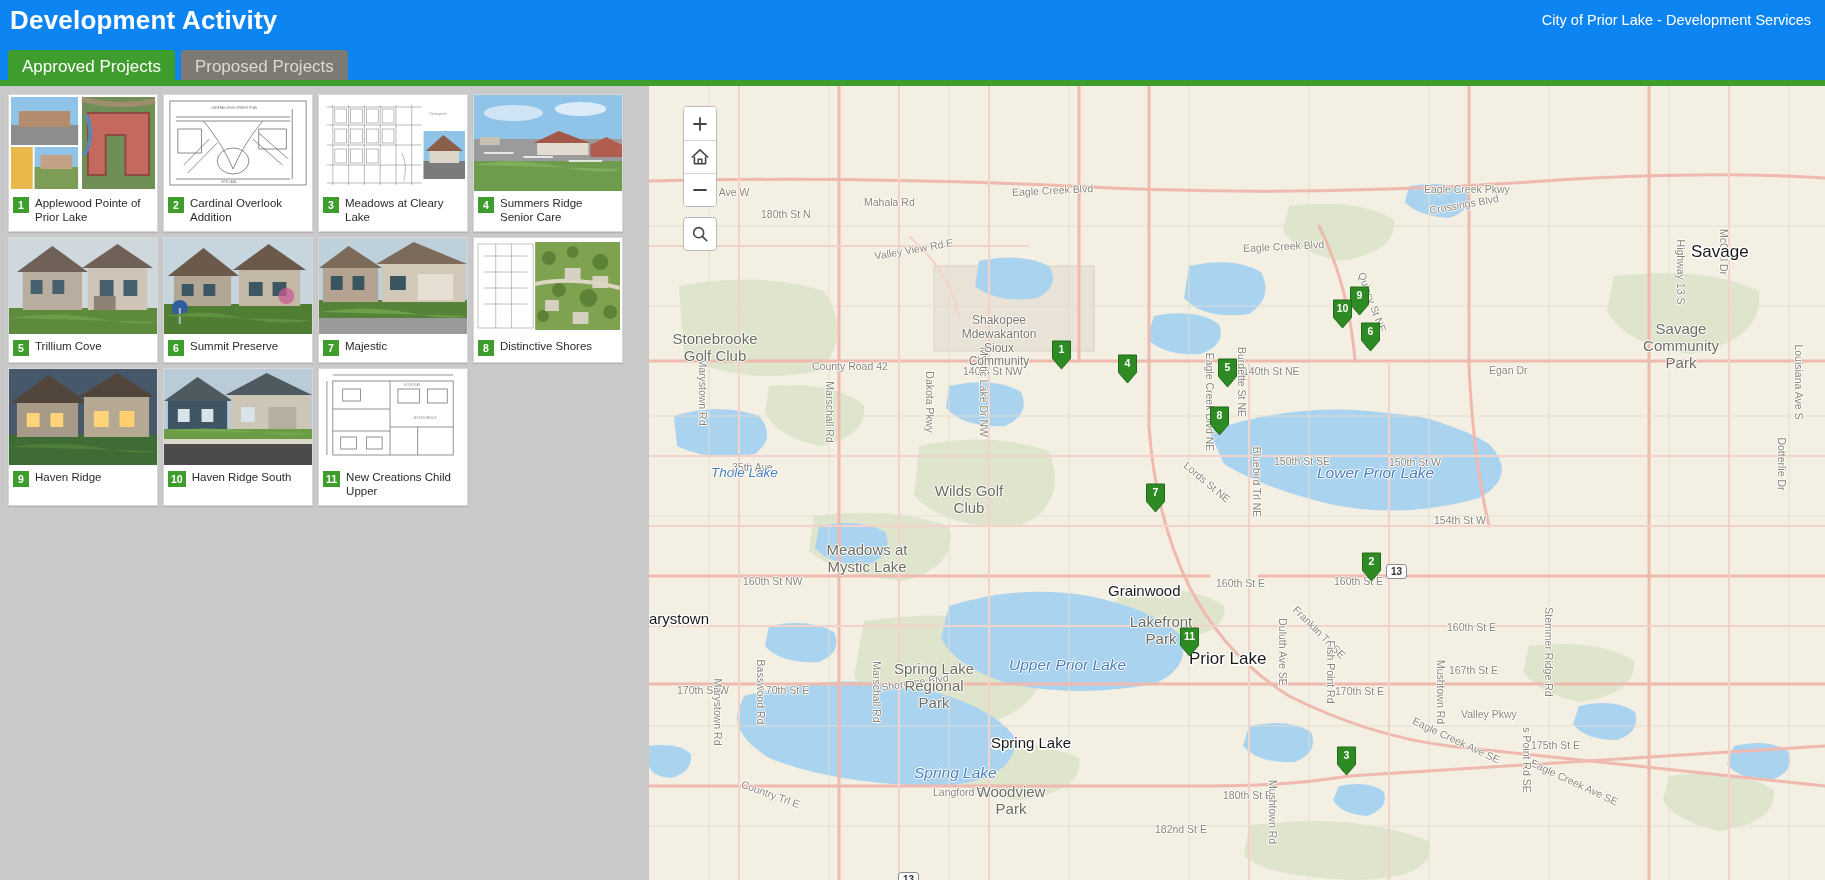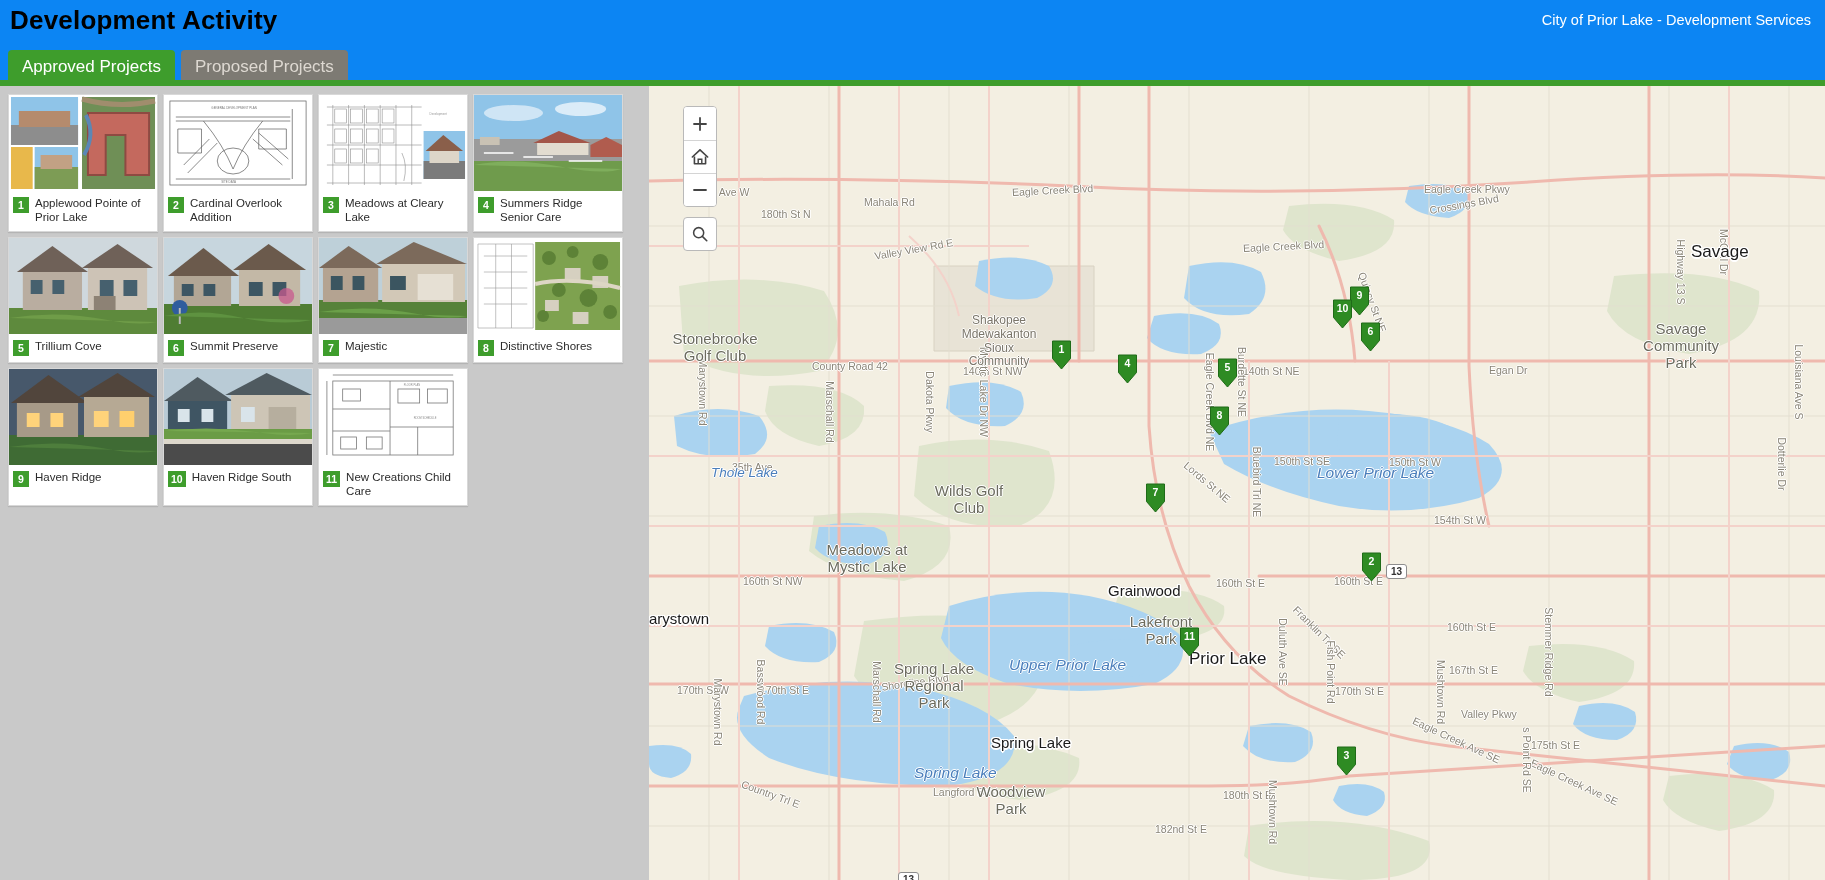--- a/index.html
+++ b/index.html
@@ -12,21 +12,21 @@
   #app { position: relative; width: 1825px; height: 880px; }
 
   
   .header {
     position: absolute; top: 0; left: 0;
     width: 1825px; height: 86px;
     background: #0c85f3;
   }
   .app-title {
     position: absolute; left: 10px; top: 5px;
-    font-size: 26px; font-weight: bold; color: #000000;
+    font-size: 26px; font-weight: bold; color: #ffffff;
     letter-spacing: 0.2px;
   }
   .org-label {
     position: absolute; right: 14px; top: 12px;
     font-size: 14.5px; color: #ffffff;
   }
   .tabs {
     position: absolute; left: 8px; top: 50px;
     display: flex; align-items: flex-end; gap: 6px;
   }
@@ -452,21 +452,21 @@
           <path d="M14 6 H136 M8 12 V86"></path>
         </g>
         <g fill="#888" font-size="2.6">
           <text x="86" y="17">FLOOR PLAN</text>
           <text x="96" y="50">ROOM SCHEDULE</text>
         </g>
       </svg>
           </div>
           <div class="meta">
             <div class="badge">11</div>
-            <div class="card-title">New Creations Child Care</div>
+            <div class="card-title">New Creations Child Upper</div>
           </div>
         </div>
       </div>
   </div>
 
   <div class="map">
 
     <svg class="map-svg" viewBox="0 0 1176 794">
       <defs>
         <linearGradient id="gLand" x1="0" y1="0" x2="0" y2="1">

